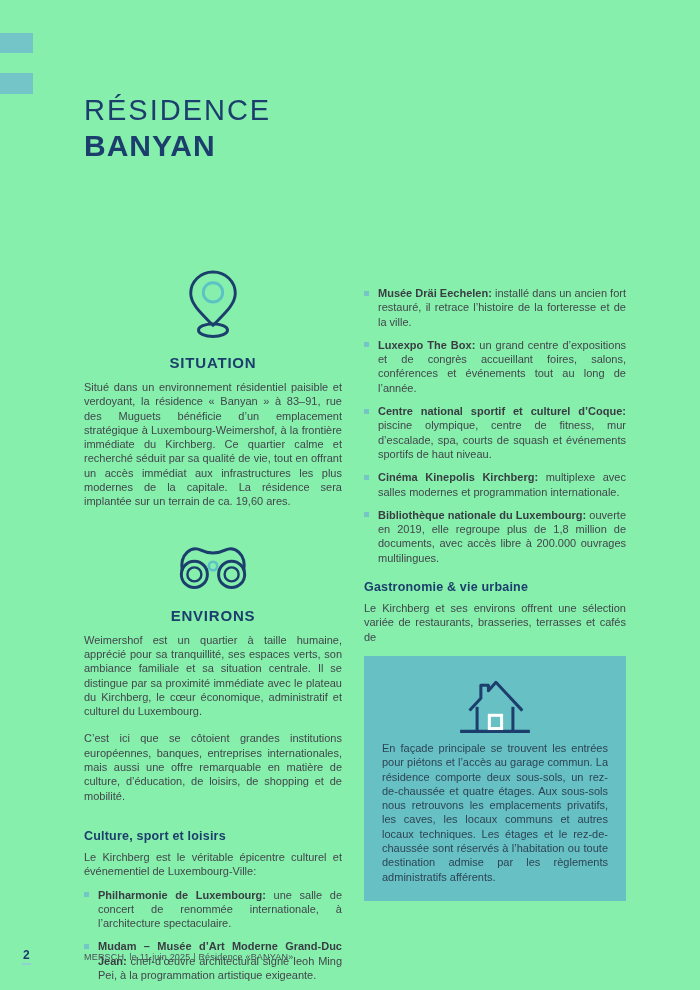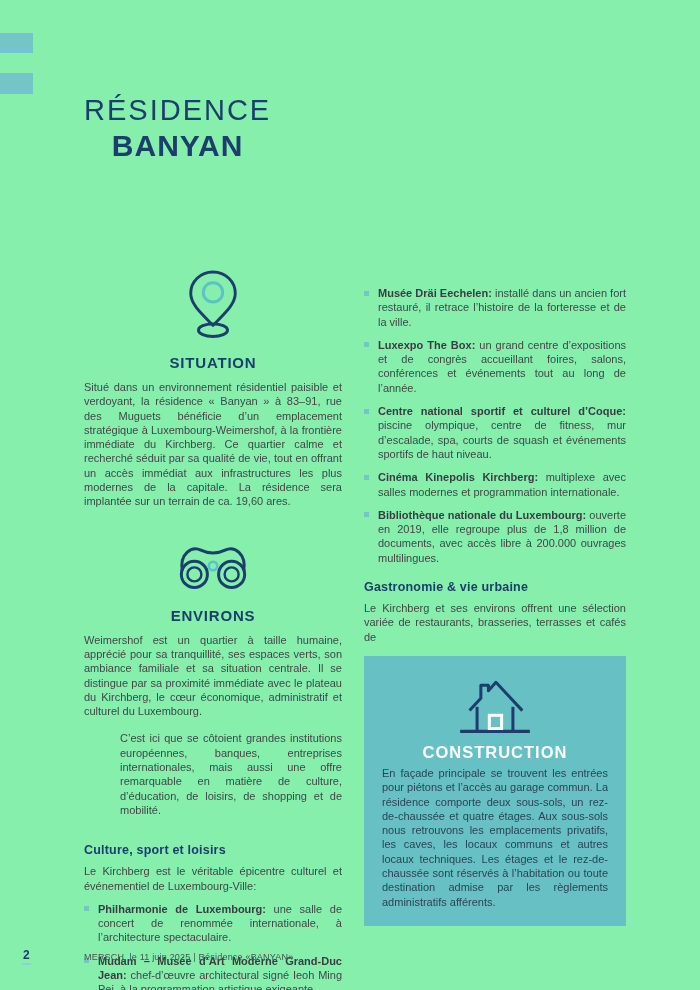--- a/index.html
+++ b/index.html
@@ -16,21 +16,21 @@
     color: #42464b;
   }
   
   .deco-bar { position: absolute; left: 0; background: #74c5c7; width: 33px; }
   .deco-bar.b1 { top: 33px; height: 20px; }
   .deco-bar.b2 { top: 73px; height: 21px; }
 
   
   .title-block { position: absolute; left: 84px; top: 92px; color: #1c3e6d; }
   .title-line1 { font-size: 29px; font-weight: 300; letter-spacing: 2px; line-height: 36px; }
-  .title-line2 { font-size: 30px; font-weight: 800; letter-spacing: 1px; line-height: 36px; text-align: center; }
+  .title-line2 { font-size: 30px; font-weight: 800; letter-spacing: 1px; line-height: 36px; }
 
   
   .col-left  { position: absolute; left: 84px;  top: 268px; width: 258px; }
   .col-right { position: absolute; left: 364px; top: 270px; width: 262px; }
 
   .icon-wrap { text-align: center; }
   .section-title {
     margin-top: 14px;
     text-align: center;
     font-size: 15px;
@@ -38,21 +38,21 @@
     letter-spacing: 0.8px;
     color: #1c3e6d;
   }
   p.body {
     margin: 9px 0 0 0;
     font-size: 11px;
     line-height: 14.3px;
     text-align: justify;
     color: #42464b;
   }
-  p.body + p.body { margin-top: 13px; margin-left: 36px; }
+  p.body + p.body { margin-top: 13px; }
 
   .sub-heading {
     margin-top: 26px;
     font-size: 12.5px;
     font-weight: 800;
     color: #1c3e6d;
     letter-spacing: 0.2px;
   }
 
   ul.bullets { list-style: none; margin: 4px 0 0 0; padding: 0; }
@@ -188,21 +188,20 @@
     <div class="construction-box">
       <div class="icon-wrap">
         <svg width="88" height="66" viewBox="0 0 90 70" fill="none">
           <path d="M26,64 L26,38" stroke="#1c3e6d" stroke-width="3.2"></path>
           <path d="M18,42 L30,29 L30,15 L38,15 L38,21 L46,12 L74,42" stroke="#1c3e6d" stroke-width="3.2" stroke-linejoin="round"></path>
           <path d="M64,64 L64,38" stroke="#1c3e6d" stroke-width="3.2"></path>
           <path d="M8,64 L82,64" stroke="#1c3e6d" stroke-width="3.6"></path>
           <rect x="39" y="47" width="13" height="14" stroke="#ffffff" stroke-width="3.2"></rect>
         </svg>
       </div>
-      <div class="construction-title">CONSTRUCTION</div>
       <p class="body">En façade principale se trouvent les entrées pour piétons et l’accès au garage commun. La résidence comporte deux sous-sols, un rez-de-chaussée et quatre étages. Aux sous-sols nous retrouvons les emplacements privatifs, les caves, les locaux communs et autres locaux techniques. Les étages et le rez-de-chaussée sont réservés à l’habitation ou toute destination admise par les règlements administratifs afférents.</p>
     </div>
   </div>
 
   <div class="footer-pagenum">2</div>
   <div class="footer-text">MERSCH, le 11 juin 2025   |   Résidence «BANYAN»</div>
 
 </div>
 
 </body></html>

